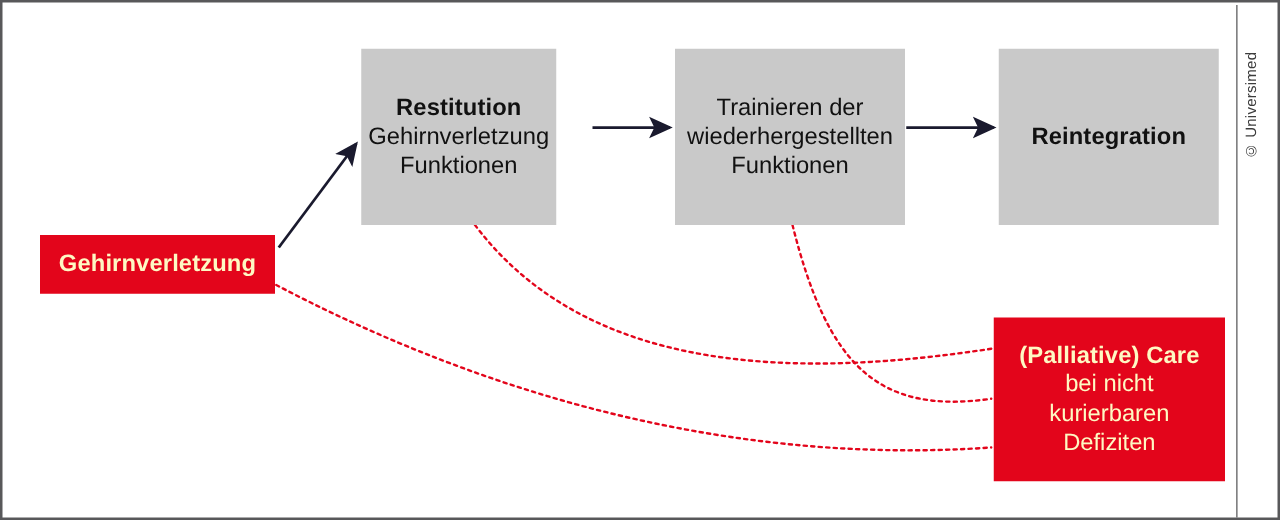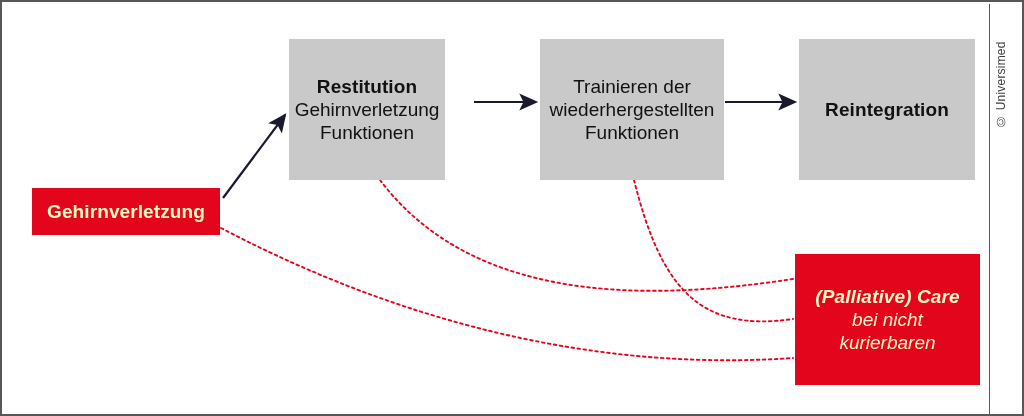--- a/index.html
+++ b/index.html
@@ -51,21 +51,21 @@
   }
   .box-line {
     font-weight: normal;
     font-size: 19px;
   }
   
   #box-restitution  { left: 287px; top: 37px;  width: 156px; height: 141px; }
   #box-rehab        { left: 538px; top: 37px;  width: 184px; height: 141px; }
   #box-reintegration{ left: 797px; top: 37px;  width: 176px; height: 141px; }
   #box-injury       { left: 30px;  top: 186px; width: 188px; height: 47px; }
-  #box-palliative   { left: 793px; top: 252px; width: 185px; height: 131px; font-style: italic; }
+  #box-palliative   { left: 793px; top: 252px; width: 185px; height: 131px; }
 
   #box-injury .box-title { font-size: 19px; }
   #box-palliative .box-title { font-size: 19px; }
 
   #copyright {
     position: absolute;
     right: 2px;
     top: 8px;
     width: 26px;
     height: 150px;
@@ -142,18 +142,19 @@
   </div>
 
   <div class="box box-gray" id="box-reintegration">
     <div class="box-title">Reintegration</div>
   </div>
 
   <div class="box box-red" id="box-palliative">
     <div class="box-title">(Palliative) Care</div>
     <div class="box-line">bei nicht</div>
     <div class="box-line">kurierbaren</div>
+    <div class="box-line">Defiziten</div>
   </div>
 
   <div id="copyright-rule"></div>
   <div id="copyright">© Universimed</div>
 
 </div>
 
 </body></html>

